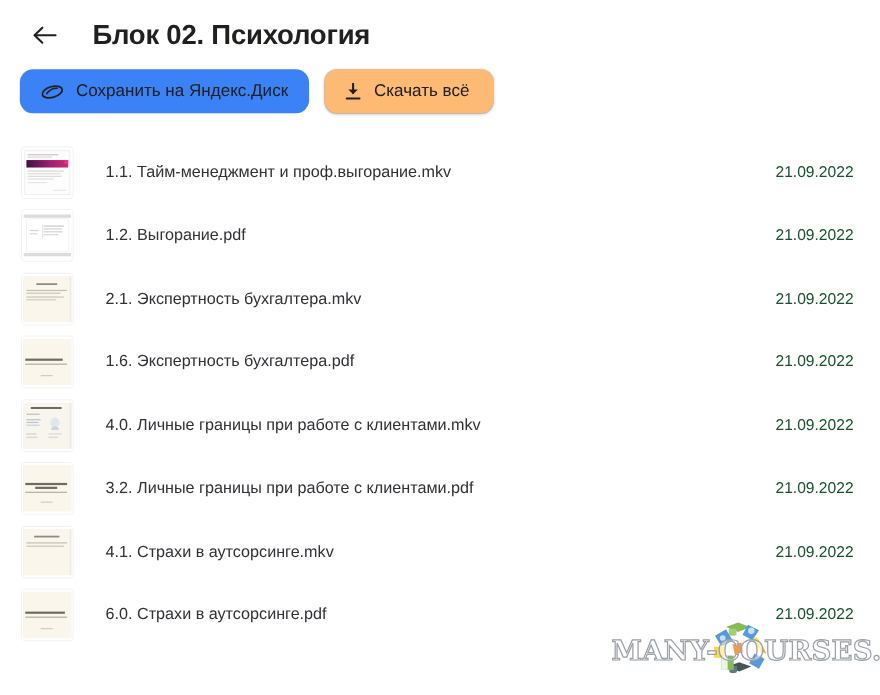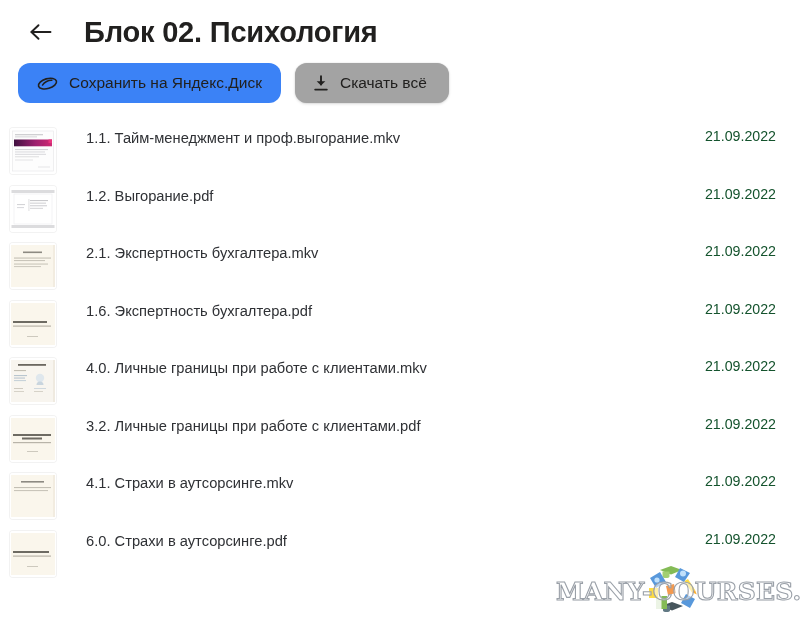--- a/index.html
+++ b/index.html
@@ -34,21 +34,21 @@
     justify-content: center;
     cursor: pointer;
     flex: 0 0 auto;
     border-radius: 8px;
     background: transparent;
     border: none;
     padding: 0;
   }
   .back-btn svg { display: block; }
   .page-title {
-    font-size: 29px;
+    font-size: 25px;
     line-height: 32px;
     font-weight: 700;
     letter-spacing: -0.2px;
     color: #21201f;
     margin: 0 0 0 26px;
     white-space: nowrap;
   }
 
   
   .actions {
@@ -71,39 +71,40 @@
     border: none;
     padding: 0 19px;
     white-space: nowrap;
     font-family: inherit;
   }
   .btn-primary {
     background: #3b82f6;
     color: #21201f;
   }
   .btn-secondary {
-    background: #a3a3a3;
+    background: #fdba74;
     color: #21201f;
     box-shadow: 0 1px 3px rgba(0,0,0,.14), 0 0 1px rgba(0,0,0,.22);
     padding: 0 22px 0 18px;
   }
   .btn .icon { display: flex; align-items: center; flex: 0 0 auto; }
   .btn .icon svg { display: block; }
 
   
   .file-list {
     margin-top: 25px;
     padding: 0 24px 0 0;
   }
   .file-row {
     display: flex;
-    align-items: flex-start;
+    align-items: center;
     height: 57.5px;
     position: relative;
     cursor: pointer;
+    margin-left: 10px;
   }
   .thumb-cell {
     width: 66px;
     flex: 0 0 66px;
     display: flex;
     align-items: center;
     justify-content: center;
   }
   .thumb {
     width: 46px;

